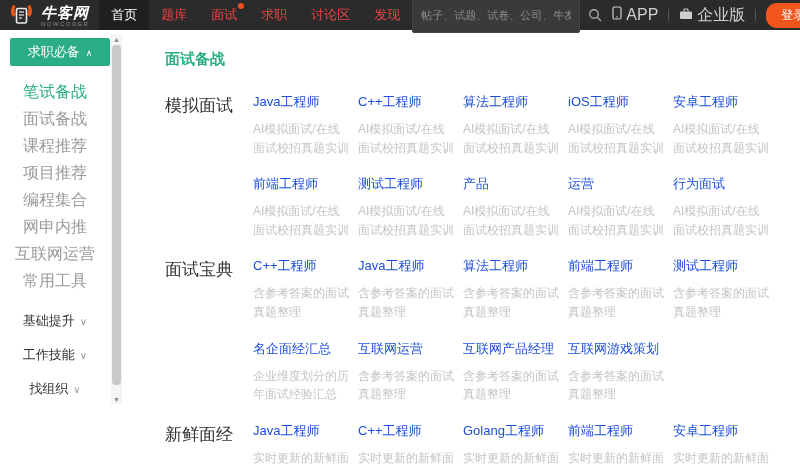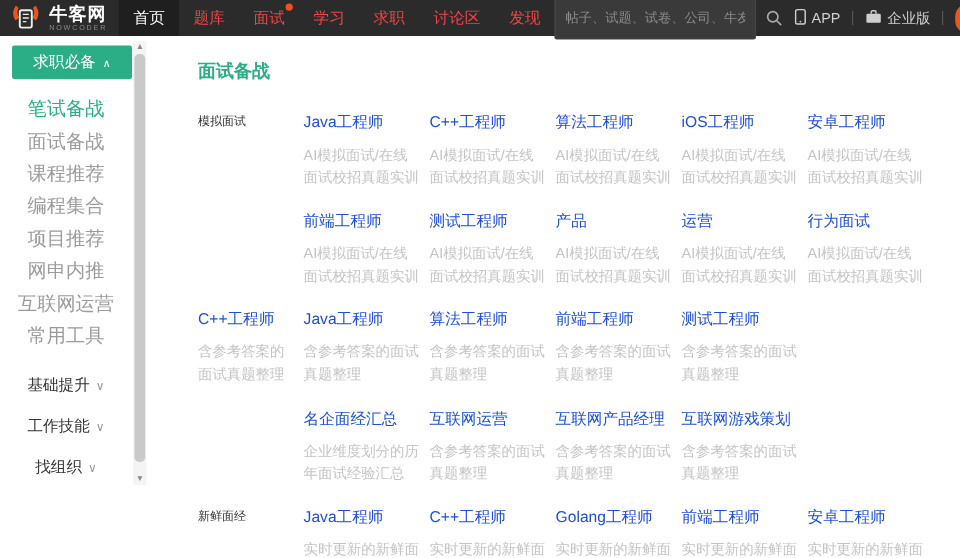--- a/index.html
+++ b/index.html
@@ -15,21 +15,21 @@
   }
 
   
   .topbar{
     height:30px;background:var(--nav-bg);
     display:flex;align-items:stretch;position:relative;z-index:5;
   }
   .logo{display:flex;align-items:center;padding:0 10px 0 8px;cursor:pointer;}
   .logo svg{display:block;margin-right:6px;}
   .logo-text{line-height:1;padding-top:2px;}
-  .logo-title{color:#fff;font-size:15px;font-weight:bold;letter-spacing:1px;display:block;}
+  .logo-title{color:#fff;font-size:15px;font-weight:bold;letter-spacing:1px;display:block;font-style:italic;}
   .logo-sub{color:#8a8a8a;font-size:6px;letter-spacing:1.5px;display:block;margin-top:1px;}
   .nav-items{list-style:none;display:flex;align-items:stretch;}
   .nav-item{
     position:relative;display:flex;align-items:center;padding:0 12px;
     color:#ef4444;font-size:13px;cursor:pointer;white-space:nowrap;
   }
   .nav-item.active{background:#1f1f1f;color:#fff;}
   .nav-item .dot{
     display:none;position:absolute;top:3px;right:5px;width:6px;height:6px;
     border-radius:50%;background:#f25022;
@@ -37,21 +37,21 @@
   .nav-item.has-badge .dot{display:block;}
   .search-wrap{display:flex;align-items:center;margin-left:auto;}
   .search-input{
     width:168px;height:36px;background:#3a3a3a;border:1px solid #454545;border-radius:2px;
     color:#cfcfcf;font-size:11px;padding:0 8px;outline:none;
     font-family:"Liberation Sans","DejaVu Sans",sans-serif;
   }
   .search-input::placeholder{color:#8b8b8b;}
   .search-icon{margin:0 10px 0 8px;cursor:pointer;display:flex;align-items:center;}
   .top-right{display:flex;align-items:center;padding-right:10px;}
-  .top-link{display:flex;align-items:center;color:#cfcfcf;font-size:12px;cursor:pointer;white-space:nowrap;}
+  .top-link{display:flex;align-items:center;color:#cfcfcf;font-size:16px;cursor:pointer;white-space:nowrap;}
   .top-link svg{margin-right:4px;}
   .v-div{width:1px;height:12px;background:#555;margin:0 10px;}
   .login-btn{
     background:var(--accent);color:#fff;border:none;border-radius:11px;
     font-size:12px;padding:4px 15px;cursor:pointer;white-space:nowrap;
     font-family:"Liberation Sans","DejaVu Sans",sans-serif;
   }
 
   
   .sidebar{
@@ -89,21 +89,21 @@
   
   .main{
     position:absolute;top:30px;left:125px;right:0;bottom:0;
     padding:20px 0 0 40px;background:#fff;overflow:hidden;
   }
   .page-title{color:var(--brand);font-size:15px;font-weight:600;margin-bottom:24px;}
   .group-row{
     display:grid;grid-template-columns:88px repeat(5,105px);
     margin-bottom:18px;
   }
-  .group-label{font-size:10px;color:#333;padding-top:1px;}
+  .group-label{font-size:17px;color:#333;padding-top:1px;}
   .card{padding-right:8px;cursor:pointer;}
   .card-title{font-size:13px;color:#1d4ed8;margin-bottom:9px;white-space:nowrap;}
   .card-desc{font-size:12px;color:#c4c4c4;line-height:1.55;word-break:break-all;}
   .group{margin-bottom:2px;}
 </style>
 </head>
 <body>
 
 <nav class="topbar">
   <div class="logo">
@@ -132,24 +132,20 @@
   </li>
       <li class="nav-item">
     <span class="nav-label">题库</span>
 
   </li>
       <li class="nav-item has-badge">
     <span class="nav-label">面试</span>
     <i class="dot"></i>
   </li>
       <li class="nav-item">
-    <span class="nav-label">学习</span>
-
-  </li>
-      <li class="nav-item">
     <span class="nav-label">求职</span>
 
   </li>
       <li class="nav-item">
     <span class="nav-label">讨论区</span>
 
   </li>
       <li class="nav-item">
     <span class="nav-label">发现</span>
 
@@ -193,22 +189,22 @@
 
 <aside class="sidebar">
   <div class="side-header">
     <span>求职必备</span>
     <span class="chev-up">∧</span>
   </div>
   <ul class="side-items" id="side-items">
       <li class="side-item active">笔试备战</li>
       <li class="side-item">面试备战</li>
       <li class="side-item">课程推荐</li>
+      <li class="side-item">项目推荐</li>
       <li class="side-item">编程集合</li>
-      <li class="side-item">项目推荐</li>
       <li class="side-item">网申内推</li>
       <li class="side-item">互联网运营</li>
       <li class="side-item">常用工具</li>
     </ul>
   <ul class="side-sections" id="side-sections">
       <li class="side-section">
     <span class="sec-label">基础提升</span><span class="chev">∨</span>
   </li>
       <li class="side-section">
     <span class="sec-label">工作技能</span><span class="chev">∨</span>
@@ -271,20 +267,21 @@
     <div class="card-desc">AI模拟面试/在线面试校招真题实训</div>
   </div>
           <div class="card">
     <div class="card-title">行为面试</div>
     <div class="card-desc">AI模拟面试/在线面试校招真题实训</div>
   </div>
         </div>
       </div>
       <div class="group">
         <div class="group-row">
+    <div class="group-label">面试宝典</div>
   <div class="card">
     <div class="card-title">C++工程师</div>
     <div class="card-desc">含参考答案的面试真题整理</div>
   </div>
           <div class="card">
     <div class="card-title">Java工程师</div>
     <div class="card-desc">含参考答案的面试真题整理</div>
   </div>
           <div class="card">
     <div class="card-title">算法工程师</div>

